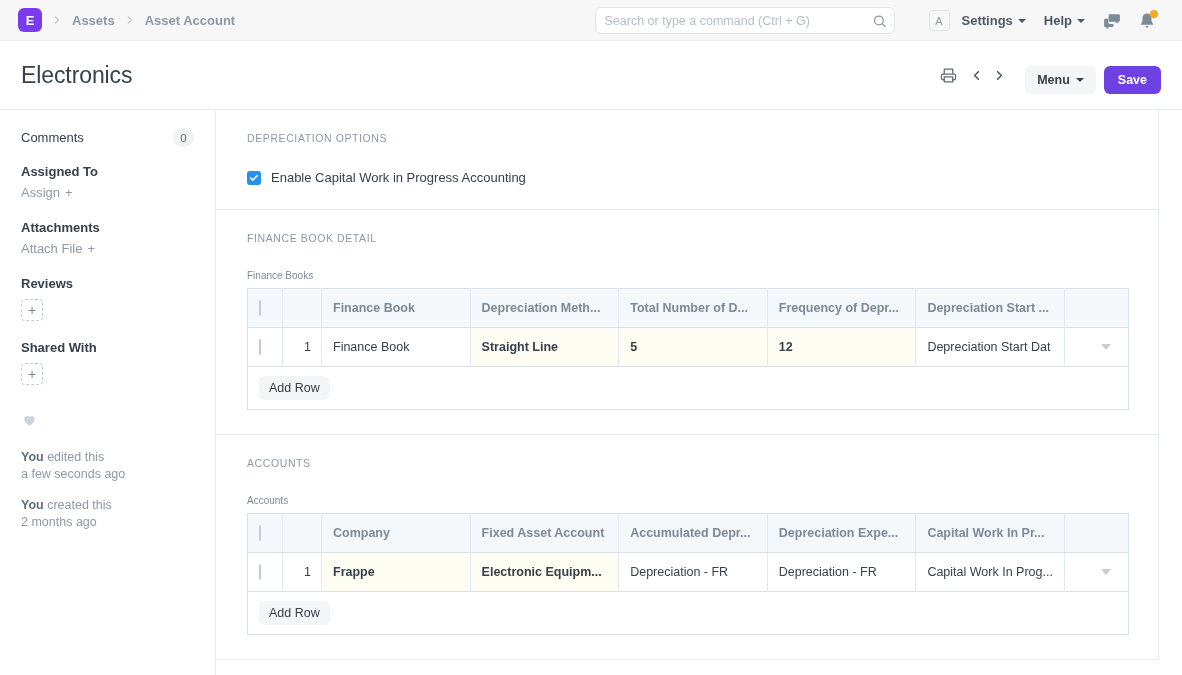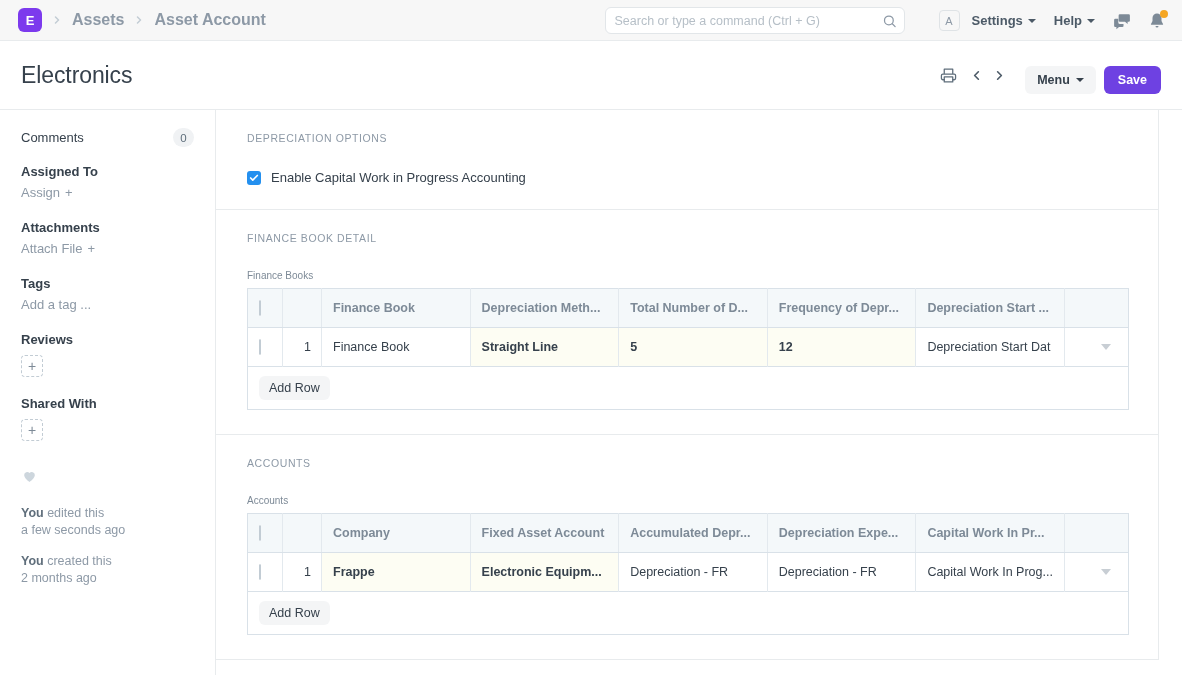--- a/index.html
+++ b/index.html
@@ -23,25 +23,25 @@
   .brand-logo {
     width: 24px; height: 24px; border-radius: 6px;
     background: #7c3aed; color: #fff;
     font-size: 13px; font-weight: bold;
     display: flex; align-items: center; justify-content: center;
     flex: 0 0 auto;
   }
   .crumb-sep { color: #c2ccd4; font-size: 13px; margin: 0 9px; display:flex; align-items:center; }
   .crumb-sep svg { display:block; }
   .crumb {
-    color: #8d99a6; font-size: 16px; font-weight: bold;
+    color: #8d99a6; font-size: 13px; font-weight: bold;
     text-decoration: none; white-space: nowrap;
   }
   .nav-right {
-    position: absolute; right: 14px; top: 0; height: 41px;
+    position: absolute; right: 24px; top: 0; height: 41px;
     display: flex; align-items: center; gap: 0;
   }
   .search-wrap { position: relative; width: 300px; margin-right: 34px; }
   .search-input {
     width: 100%; height: 27px;
     border: 1px solid #e2e6e9; border-radius: 6px;
     background: #fff; font-size: 12.5px; color: #36414c;
     padding: 0 28px 0 9px;
     font-family: "Liberation Sans", sans-serif;
   }
@@ -305,24 +305,20 @@
     </div>
 
     <div class="sb-block">
       <div class="sb-head">Attachments</div>
       <div class="sb-link">
         <span>Attach File</span>
         <span>+</span>
       </div>
     </div>
 
-    <div class="sb-block">
-      <div class="sb-head">Tags</div>
-      <div class="sb-link">Add a tag ...</div>
-    </div>
 
     <div class="sb-block">
       <div class="sb-head">Reviews</div>
       <div class="plus-box">+</div>
     </div>
 
     <div class="sb-block">
       <div class="sb-head">Shared With</div>
       <div class="plus-box">+</div>
     </div>

